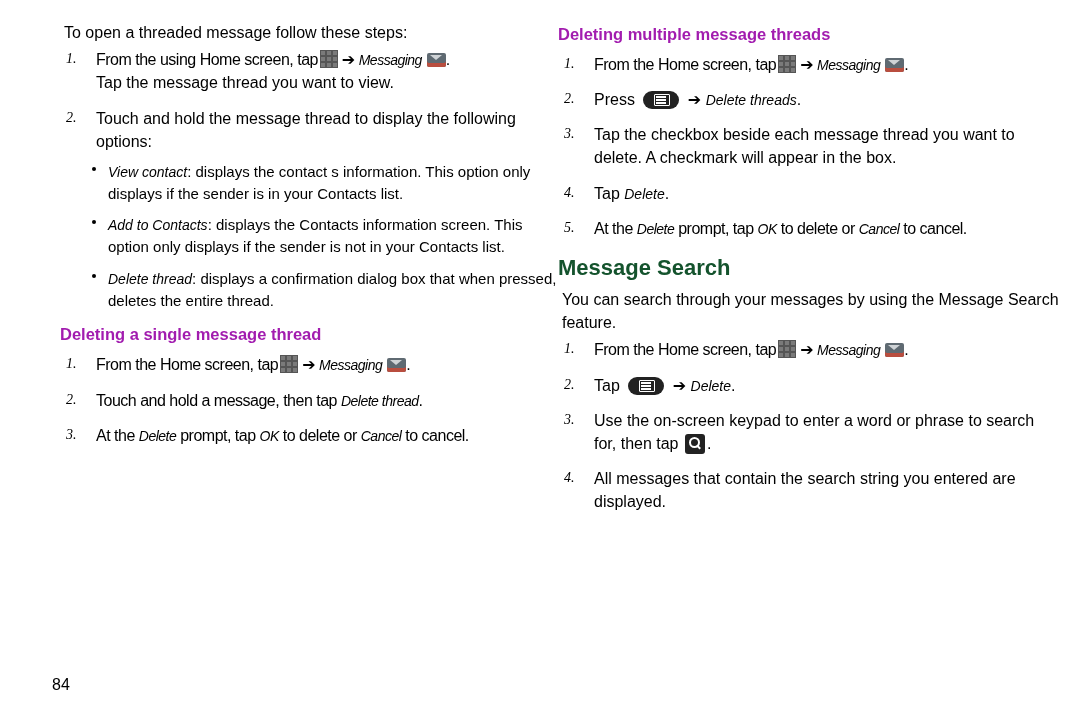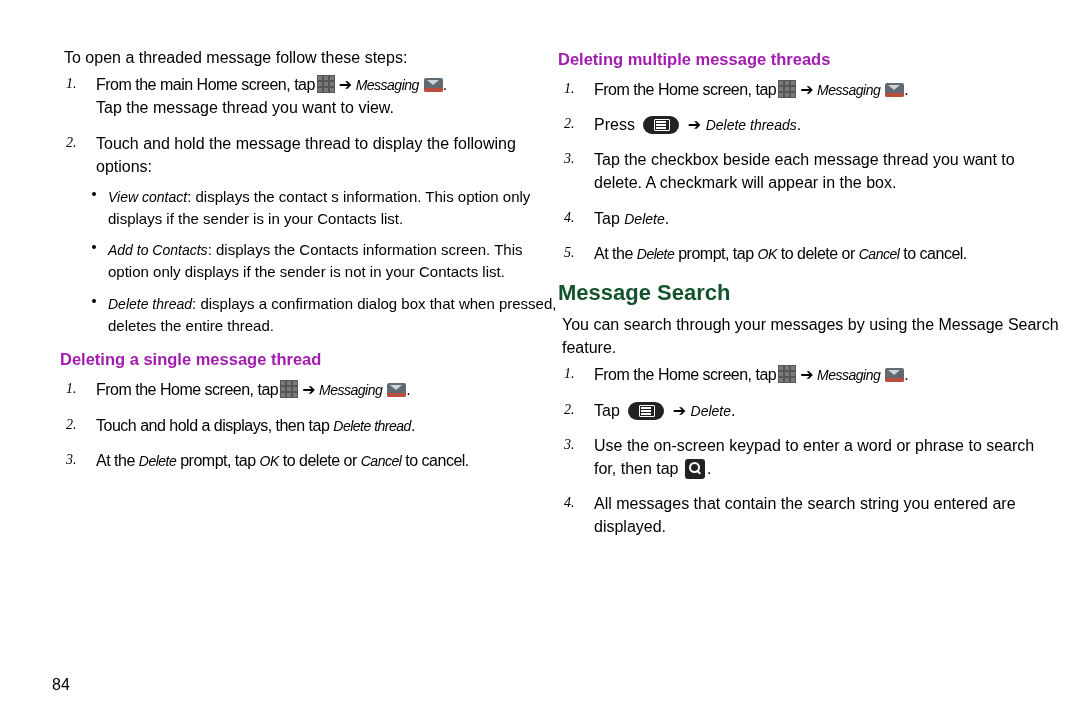--- a/index.html
+++ b/index.html
@@ -1,16 +1,16 @@
 <!DOCTYPE html>
 <html><head>
 <meta charset="utf-8">
 <style>
   html,body{margin:0;padding:0;width:1080px;height:720px;background:#fff;font-family:Arial,Helvetica,sans-serif;color:#000;overflow:hidden}
-  .page{position:relative;width:1080px;height:720px;padding:46px 10px 10px 64px;box-sizing:border-box}
+  .page{position:relative;width:1080px;height:720px;padding:21px 10px 10px 64px;box-sizing:border-box}
   .col{width:498px;float:left;font-size:16px;line-height:1.45}
   .col2{width:498px;float:left;font-size:16px;line-height:1.45}
   .intro{margin-bottom:4px}
   ol.num{list-style:none;padding:0;margin:0 0 6px 28px}
   ol.num>li{position:relative;margin:2px 0 12px 0;padding-left:4px}
   ol.num>li .n{position:absolute;left:-26px;top:1px;font-style:italic;font-family:Georgia,'Times New Roman',serif;font-size:14px}
   ul.bul{list-style:none;padding:0;margin:8px 0 0 8px}
   ul.bul>li{position:relative;margin:0 0 10px 0;padding-left:4px;font-size:15px}
   ul.bul>li .dot{position:absolute;left:-12px;top:6px;width:4px;height:4px;border-radius:50%;background:#000}
   .bi{font-style:italic;font-weight:normal;font-size:14px}
@@ -37,21 +37,21 @@
 <body>
 
 <div class="page">
 
   <div class="col">
     <div class="intro">To open a threaded message follow these steps:</div>
 
     <ol class="num">
       <li><span class="n">1.</span>
         <span class="ow">
-          <span>From the main Home screen</span>,
+          <span>From the using Home screen</span>,
           <span>tap</span>
           <span class="iconGrid"><span class="a"></span><span class="b"></span><span class="c"></span><span class="d"></span><span class="e"></span><span class="f"></span><span class="g"></span><span class="h"></span><span class="i"></span></span>
           ➔ <span class="bi">Messaging</span>
           <span class="iconEnv"></span>.
         </span>
         <div>Tap the message thread you want to view.</div>
       </li>
       <li><span class="n">2.</span>
         <span>Touch and hold the message thread to display the following options:</span>
         <ul class="bul">
@@ -75,21 +75,21 @@
         <span class="ow">
           <span>From the Home screen</span>,
           <span>tap</span>
           <span class="iconGrid"><span class="a"></span><span class="b"></span><span class="c"></span><span class="d"></span><span class="e"></span><span class="f"></span><span class="g"></span><span class="h"></span><span class="i"></span></span>
           ➔ <span class="bi">Messaging</span>
           <span class="iconEnv"></span>.
         </span>
       </li>
       <li><span class="n">2.</span>
         <span class="ow">
-          <span>Touch and hold a displays, then</span>
+          <span>Touch and hold a message, then</span>
           <span>tap</span>
           <span class="bi">Delete thread</span>.
         </span>
       </li>
       <li><span class="n">3.</span>
         <span class="ow">
           <span>At the</span>
           <span class="bi">Delete</span><span> prompt, tap</span>
           <span class="bi">OK</span><span> to delete or</span>
           <span class="bi">Cancel</span><span> to cancel.</span>

